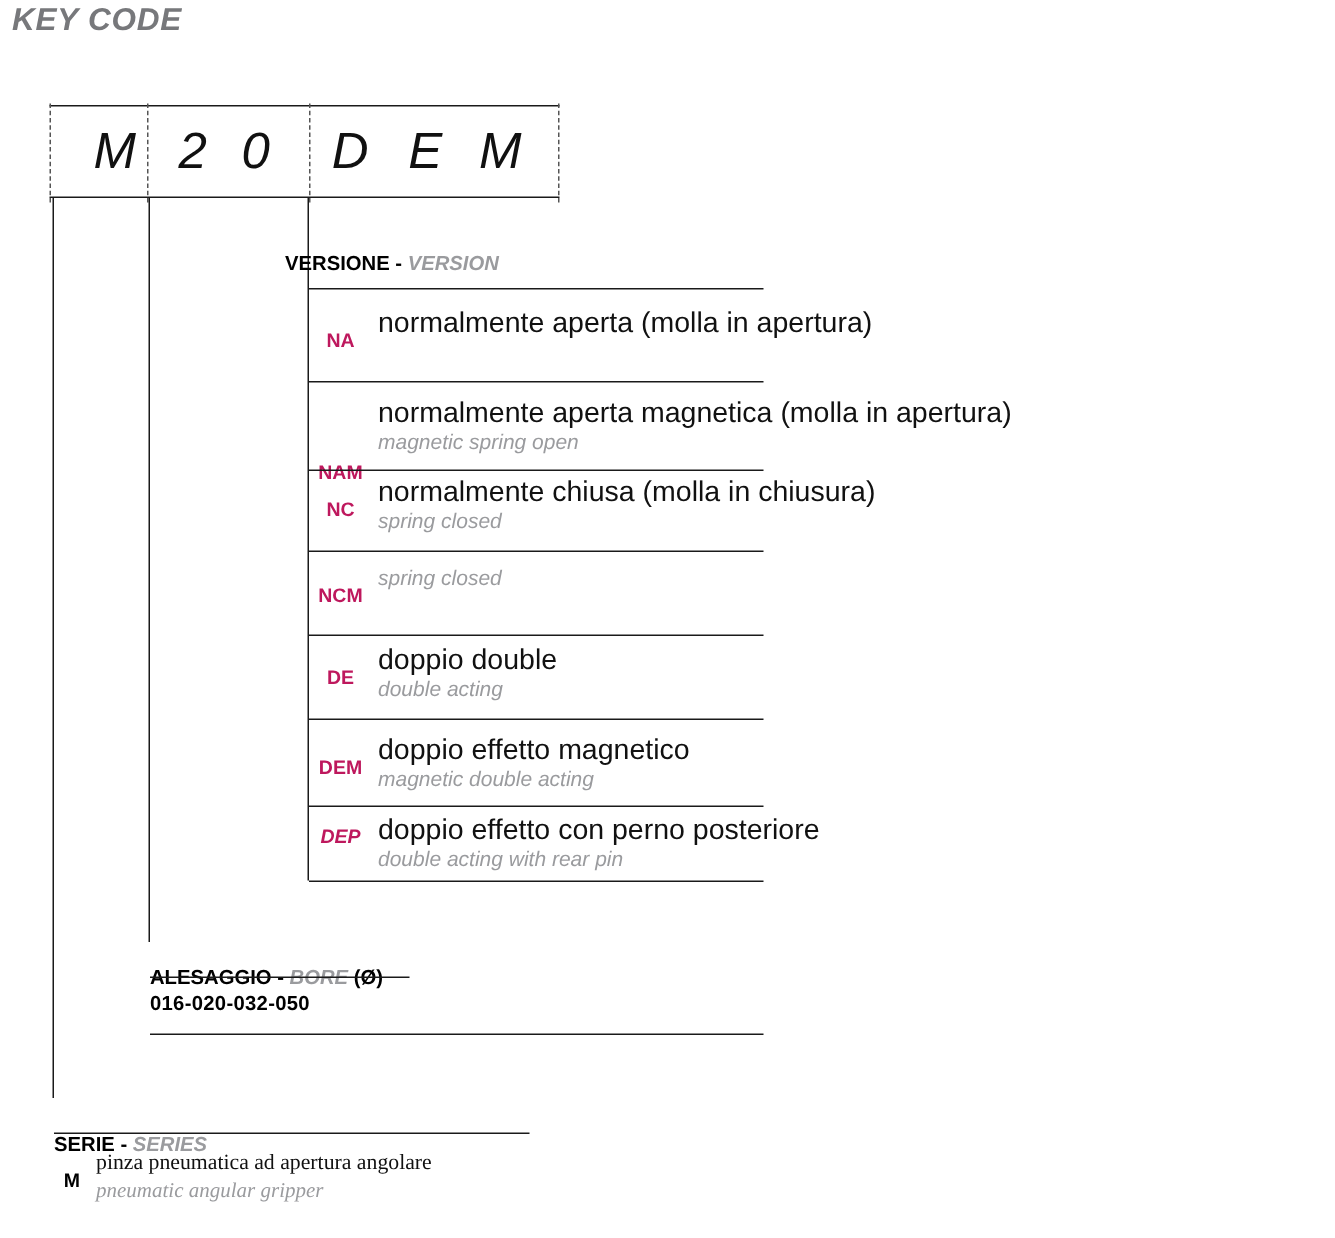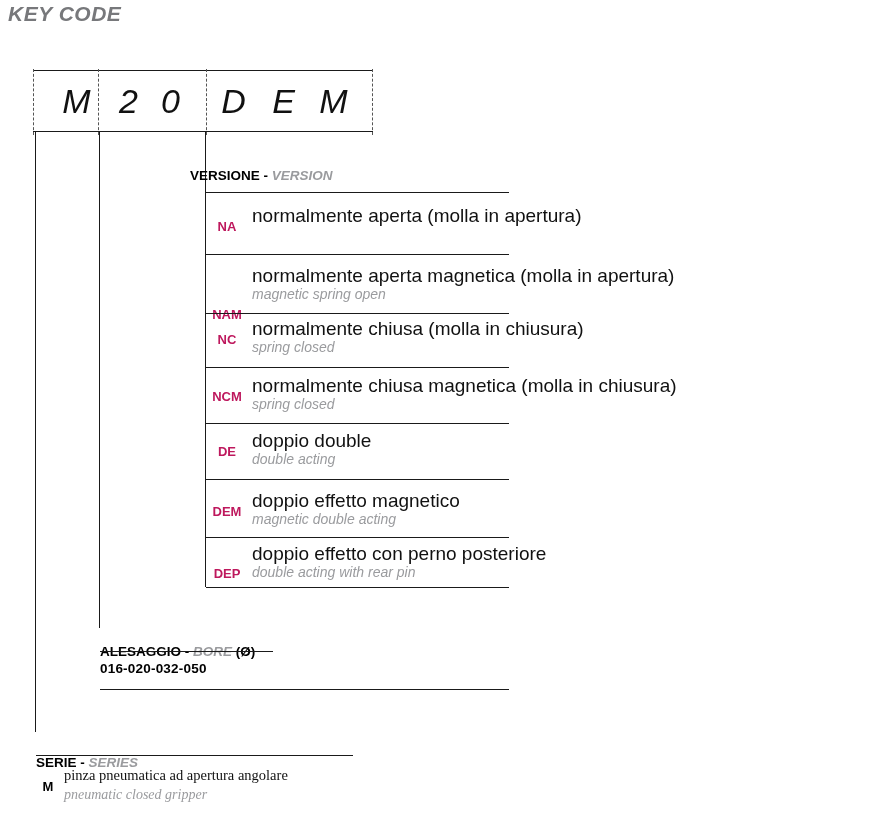--- a/index.html
+++ b/index.html
@@ -226,21 +226,20 @@
   <div class="desc">
     <span class="it">normalmente chiusa (molla in chiusura)</span>
     <span class="en">spring closed</span>
   </div>
 </div>
 <div class="hline" style="left:206px; top:367px; width:303px;"></div>
 
 <div class="row" style="top:376px;">
   <div class="code" style="top:13px;">NCM</div>
   <div class="desc">
-    <span class="it">normalmente chiusa magnetica (molla in chiusura)</span>
     <span class="en">spring closed</span>
   </div>
 </div>
 <div class="hline" style="left:206px; top:423px; width:303px;"></div>
 
 <div class="row" style="top:431px;">
   <div class="code" style="top:13px;">DE</div>
   <div class="desc">
     <span class="it">doppio double</span>
     <span class="en">double acting</span>
@@ -251,21 +250,21 @@
 <div class="row" style="top:491px;">
   <div class="code" style="top:13px;">DEM</div>
   <div class="desc">
     <span class="it">doppio effetto magnetico</span>
     <span class="en">magnetic double acting</span>
   </div>
 </div>
 <div class="hline" style="left:206px; top:537px; width:303px;"></div>
 
 <div class="row" style="top:544px;">
-  <div class="code" style="top:22px;">DEP</div>
+  <div class="code" style="top:6px;font-style:italic;">DEP</div>
   <div class="desc">
     <span class="it">doppio effetto con perno posteriore</span>
     <span class="en">double acting with rear pin</span>
   </div>
 </div>
 <div class="hline" style="left:206px; top:587px; width:303px;"></div>
 
 <div class="section-header" style="left:100px; top:644px;">
   <span class="it">ALESAGGIO</span>
   <span class="sep">-</span>
@@ -280,15 +279,15 @@
   <span class="it">SERIE</span>
   <span class="sep">-</span>
   <span class="en">SERIES</span>
 </div>
 <div class="hline" style="left:36px; top:755px; width:317px;"></div>
 
 <div id="series-row">
   <div class="code" style="top:13px;">M</div>
   <div class="desc">
     <span class="it">pinza pneumatica ad apertura angolare</span>
-    <span class="en">pneumatic closed gripper</span>
+    <span class="en">pneumatic angular gripper</span>
   </div>
 </div>
 
 </body></html>

